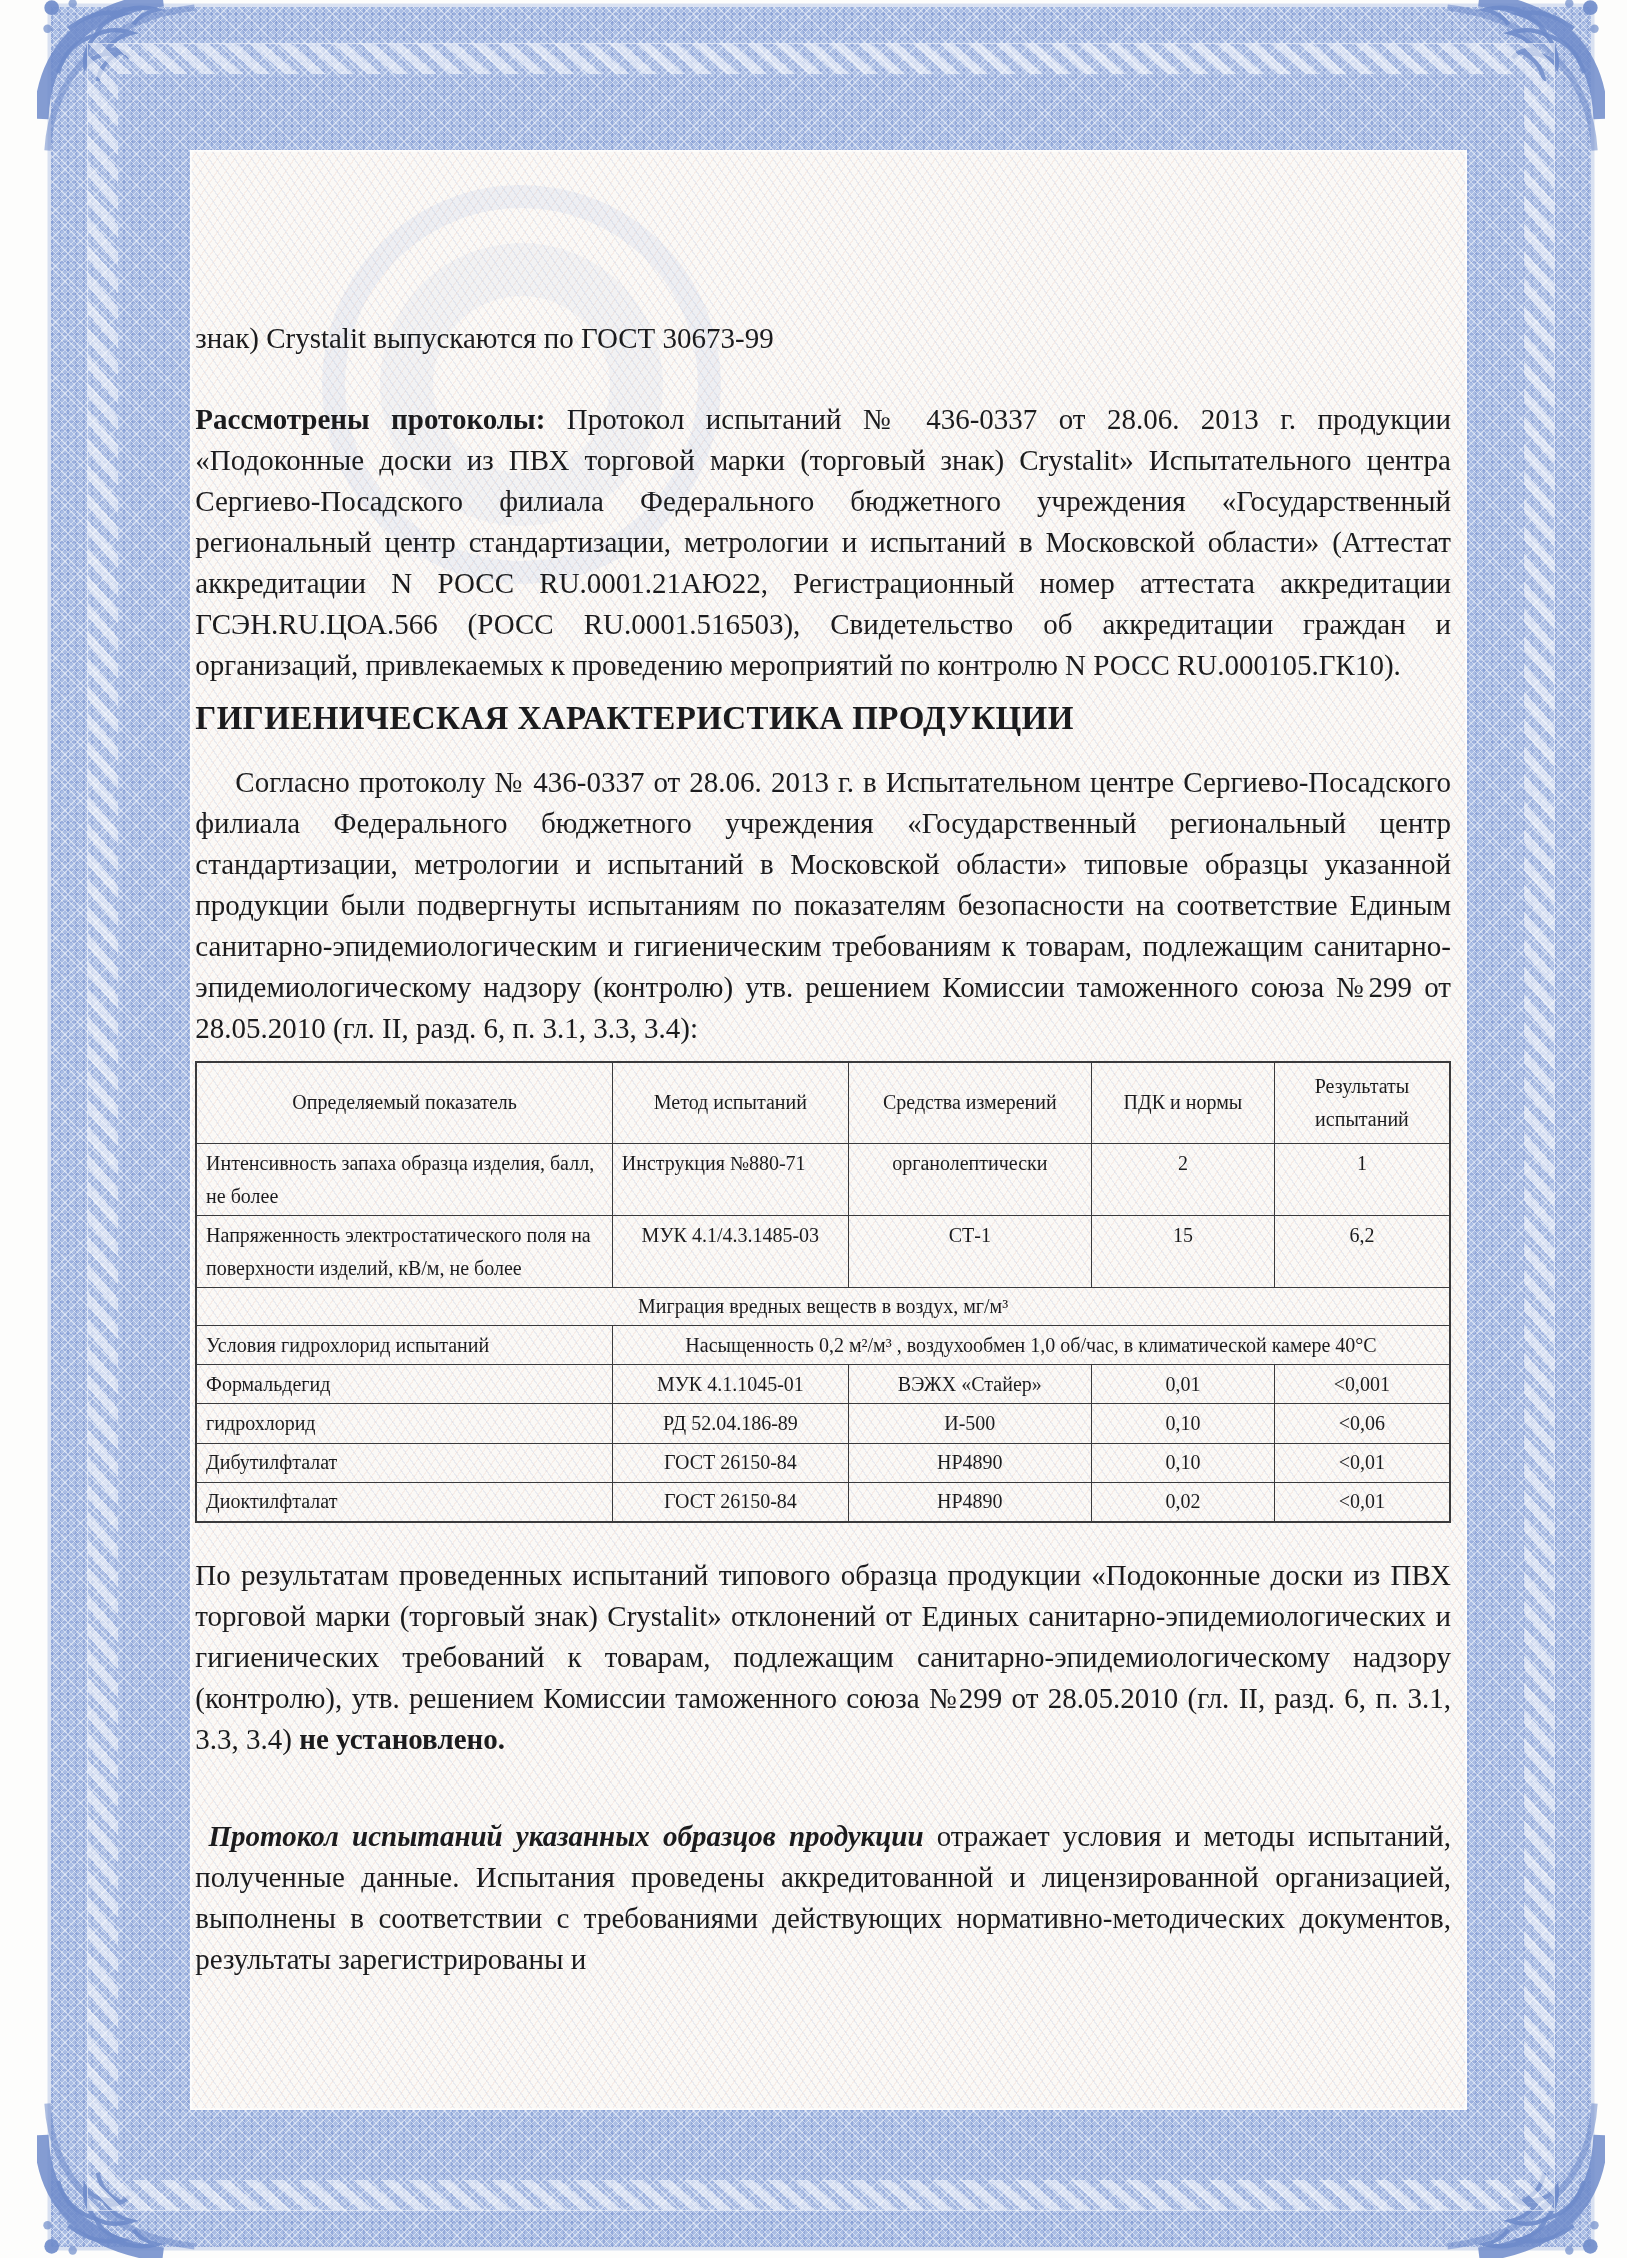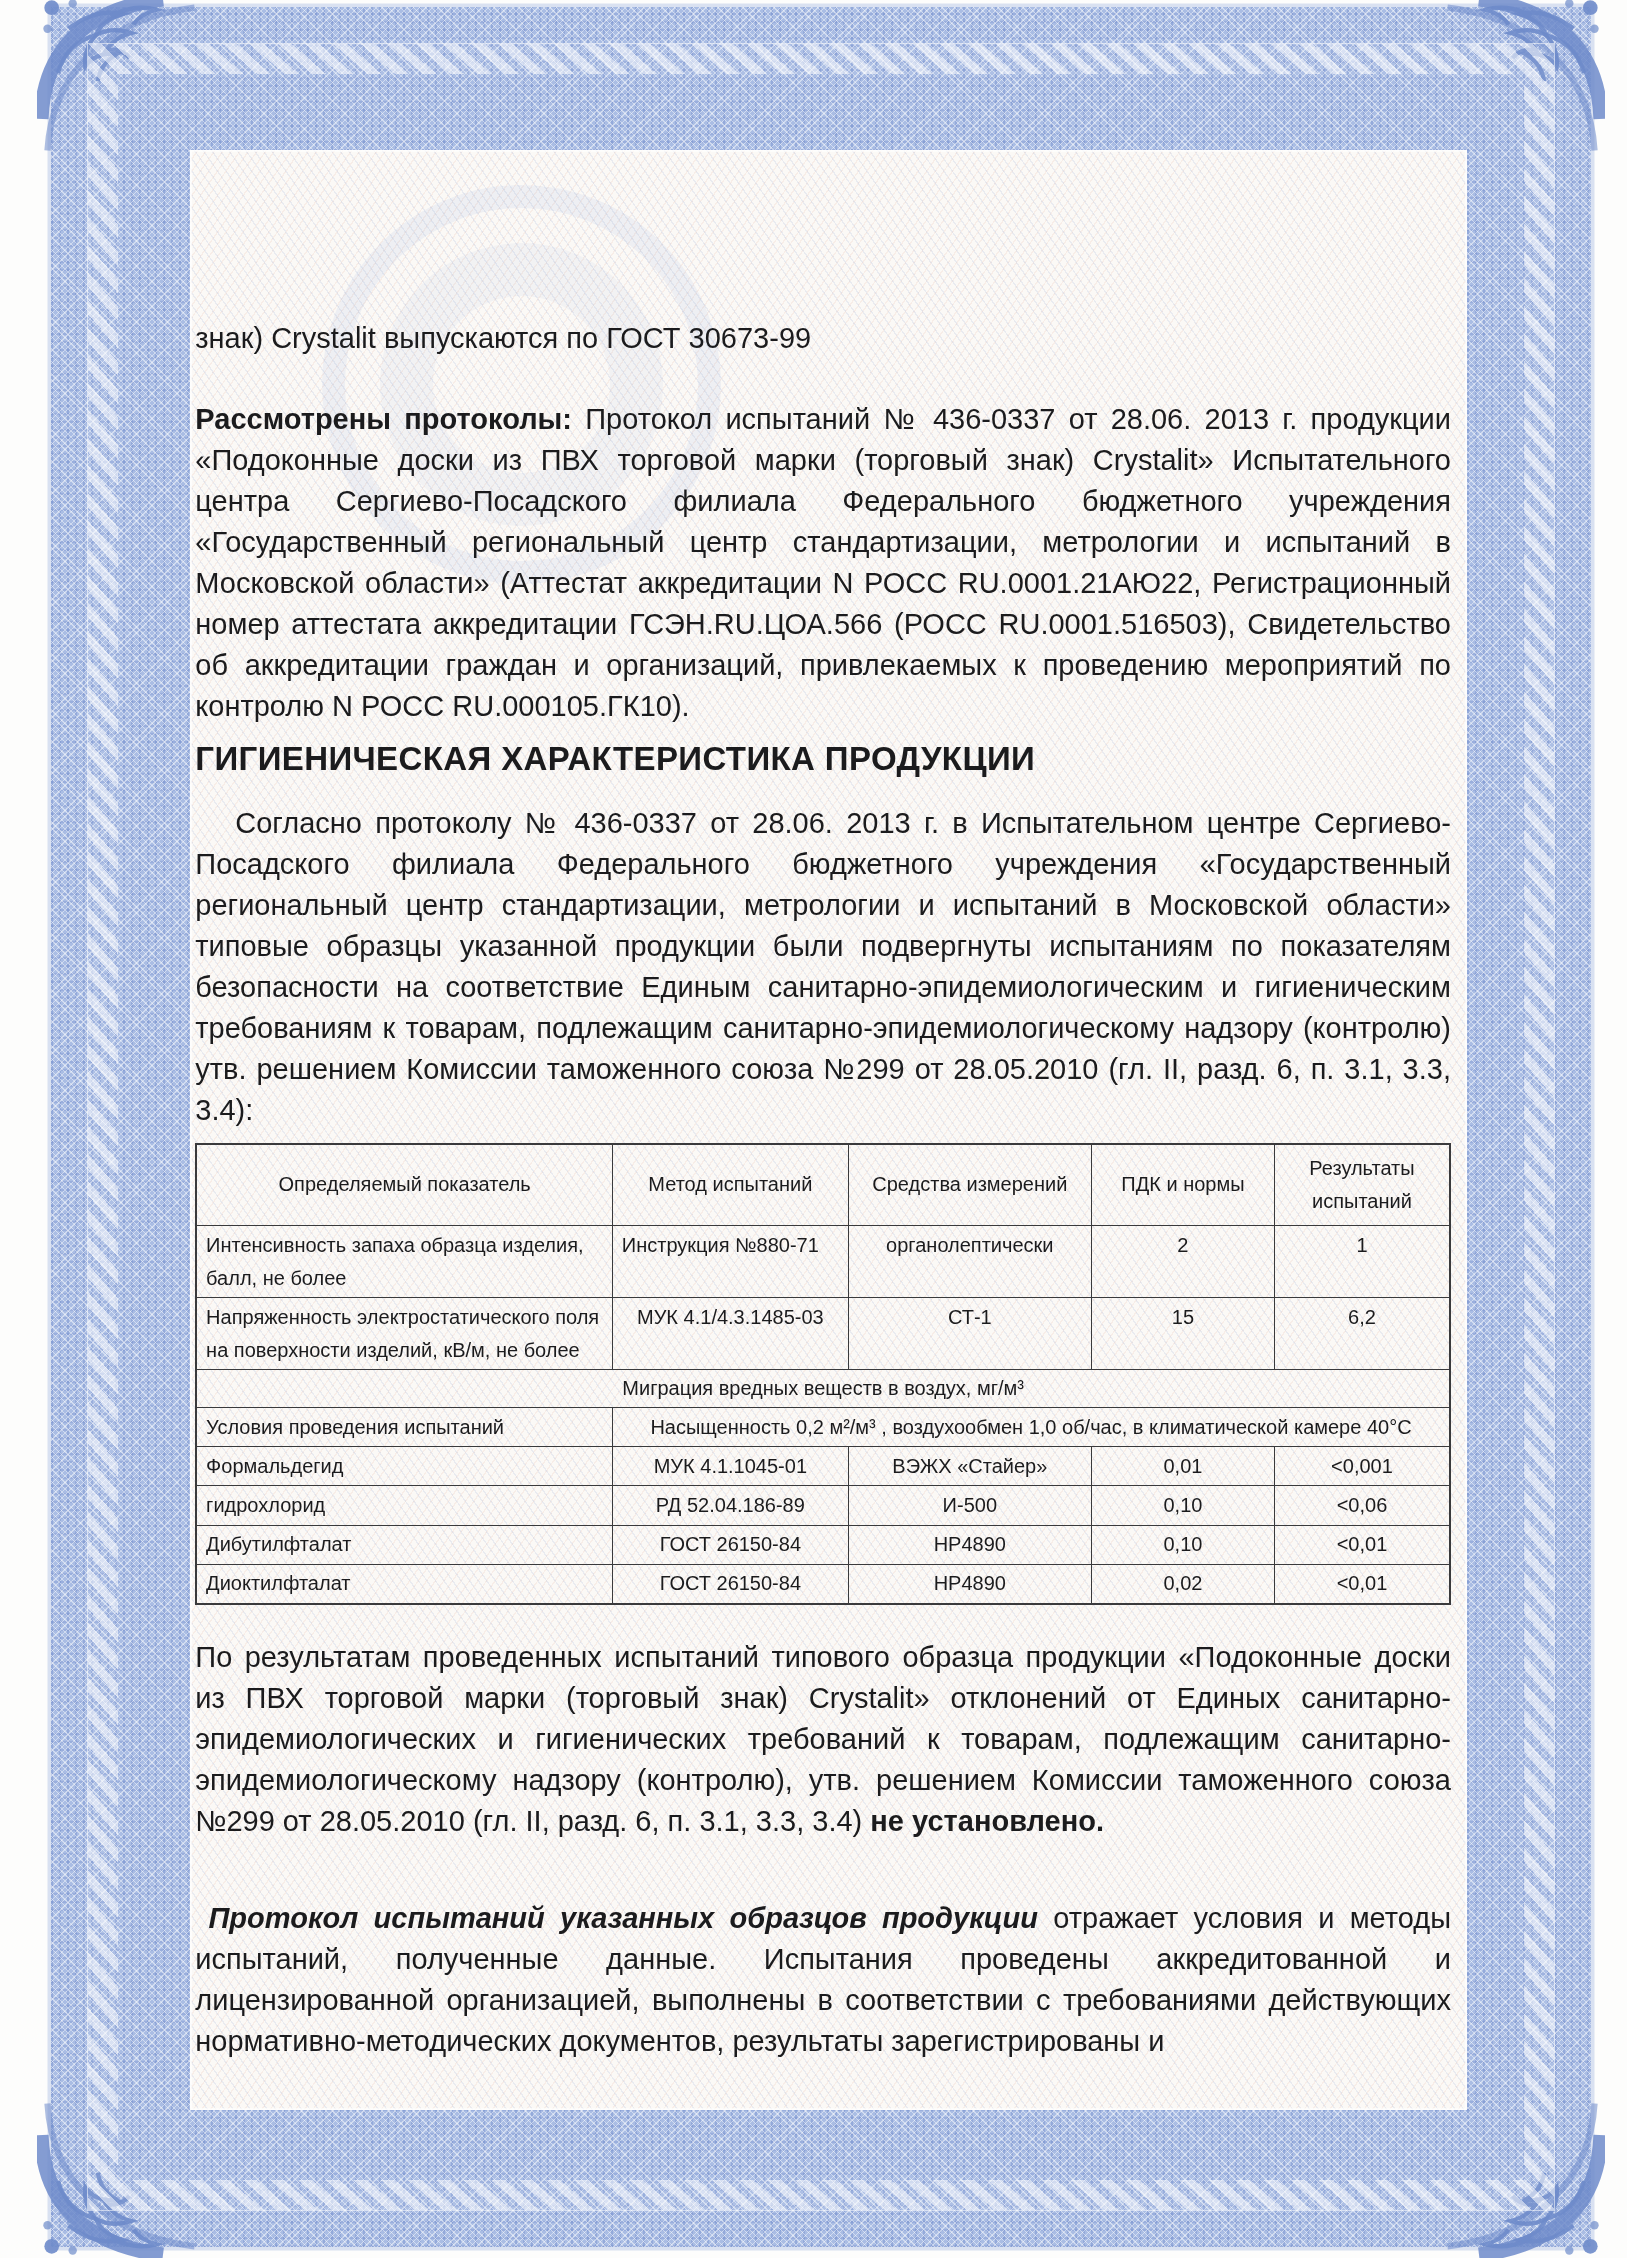--- a/index.html
+++ b/index.html
@@ -1,18 +1,18 @@
 <!DOCTYPE html>
 <html style="font-size:14px"><head>
 <meta charset="utf-8">
 <style>
   html,body{margin:0;padding:0;background:#f6f6f4;}
   .page{
     position:relative;width:1628px;height:2258px;background:#fdfdfc;overflow:hidden;
-    font-family:Liberation Sans, sans-serif;color:#1b1b1d;
+    font-family:Liberation Serif, serif;color:#1b1b1d;
   }
   
   .frame{
     position:absolute;left:51px;top:7px;right:37px;bottom:10.6px;
     background:
       repeating-linear-gradient(45deg,  rgba(255,255,255,0.45) 0 0.9px, rgba(255,255,255,0) 0.9px 4.4px),
       repeating-linear-gradient(-45deg, rgba(255,255,255,0.45) 0 0.9px, rgba(255,255,255,0) 0.9px 4.4px),
       repeating-linear-gradient(90deg,  rgba(96,126,196,0.30) 0 1.8px, rgba(96,126,196,0) 1.8px 8px),
       repeating-linear-gradient(0deg,   rgba(96,126,196,0.22) 0 1.8px, rgba(96,126,196,0) 1.8px 8px),
       #aabde4;
@@ -138,21 +138,21 @@
               <td class="left">Напряженность электростатического поля на поверхности изделий, кВ/м, не более</td>
               <td>МУК 4.1/4.3.1485-03</td>
               <td>СТ-1</td>
               <td>15</td>
               <td>6,2</td>
             </tr>
             <tr>
               <td colspan="5" class="span-row">Миграция вредных веществ в воздух, мг/м³</td>
             </tr>
             <tr>
-              <td class="left">Условия проведения испытаний</td>
+              <td class="left">Условия гидрохлорид испытаний</td>
               <td colspan="4">Насыщенность 0,2 м²/м³ , воздухообмен 1,0 об/час, в климатической камере 40°С</td>
             </tr>
             <tr>
               <td class="left">Формальдегид</td>
               <td>МУК 4.1.1045-01</td>
               <td>ВЭЖХ «Стайер»</td>
               <td>0,01</td>
               <td>&lt;0,001</td>
             </tr>
             <tr>

